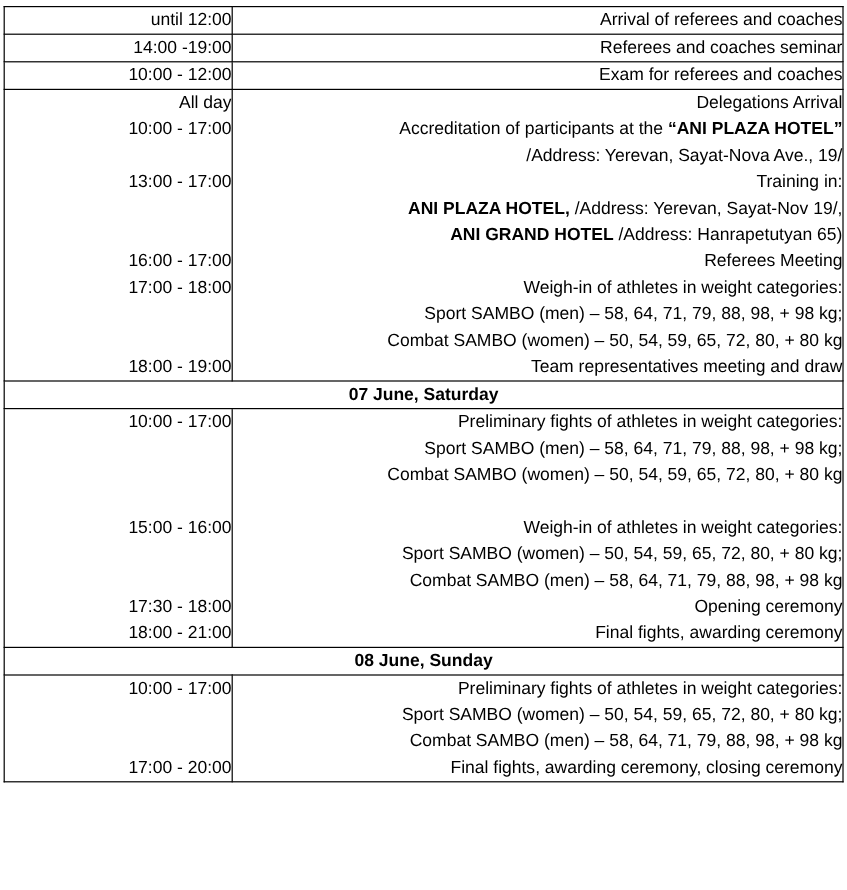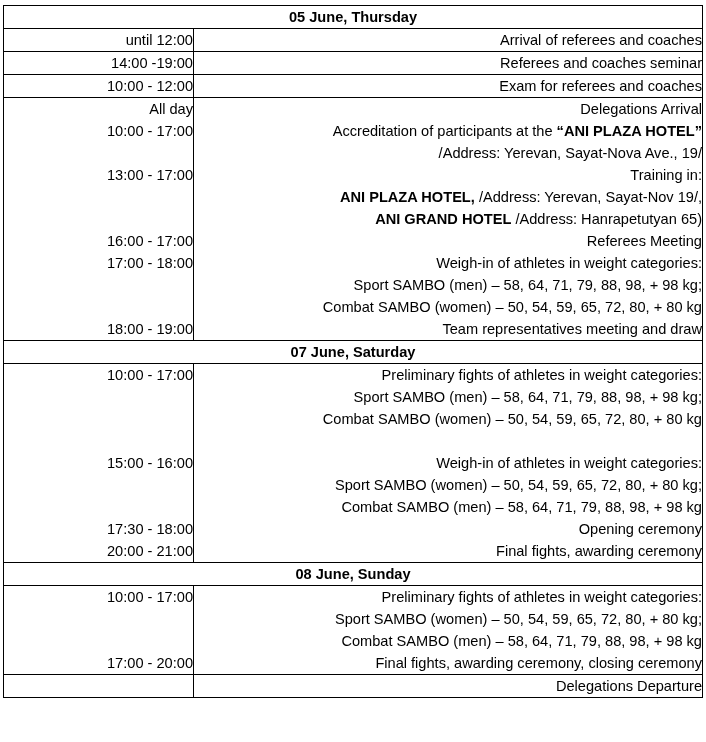--- a/index.html
+++ b/index.html
@@ -18,23 +18,20 @@
 </style>
 </head>
 <body>
 
 <table class="sched">
   <colgroup>
       <col class="c-time">
       <col class="c-event">
     </colgroup>
   <tbody id="sched-body">
-      <tr>
-        <td colspan="2" class="day">05 June, Thursday</td>
-      </tr>
       <tr>
         <td class="time">
           <span class="line">until 12:00</span>
         </td>
         <td class="event">
           <span class="line"><span>Arrival of referees and coaches</span></span>
         </td>
       </tr>
       <tr>
         <td class="time">
@@ -86,21 +83,21 @@
       <tr>
         <td class="time">
           <span class="line">10:00 - 17:00</span>
           <span class="line"></span>
           <span class="line"></span>
           <span class="line"></span>
           <span class="line">15:00 - 16:00</span>
           <span class="line"></span>
           <span class="line"></span>
           <span class="line">17:30 - 18:00</span>
-          <span class="line">20:00 - 21:00</span>
+          <span class="line">18:00 - 21:00</span>
         </td>
         <td class="event">
           <span class="line"><span>Preliminary fights of athletes in weight categories:</span></span>
           <span class="line"><span>Sport SAMBO (men) – 58, 64, 71, 79, 88, 98, + 98 kg;</span></span>
           <span class="line"><span>Combat SAMBO (women) – 50, 54, 59, 65, 72, 80, + 80 kg</span></span>
           <span class="line"></span>
           <span class="line"><span>Weigh-in of athletes in weight categories:</span></span>
           <span class="line"><span>Sport SAMBO (women) – 50, 54, 59, 65, 72, 80, + 80 kg;</span></span>
           <span class="line"><span>Combat SAMBO (men) – 58, 64, 71, 79, 88, 98, + 98 kg</span></span>
           <span class="line"><span>Opening ceremony</span></span>
@@ -117,22 +114,14 @@
           <span class="line"></span>
           <span class="line">17:00 - 20:00</span>
         </td>
         <td class="event">
           <span class="line"><span>Preliminary fights of athletes in weight categories:</span></span>
           <span class="line"><span>Sport SAMBO (women) – 50, 54, 59, 65, 72, 80, + 80 kg;</span></span>
           <span class="line"><span>Combat SAMBO (men) – 58, 64, 71, 79, 88, 98, + 98 kg</span></span>
           <span class="line"><span>Final fights, awarding ceremony, closing ceremony</span></span>
         </td>
       </tr>
-      <tr>
-        <td class="time">
-          <span class="line"></span>
-        </td>
-        <td class="event">
-          <span class="line"><span>Delegations Departure</span></span>
-        </td>
-      </tr>
     </tbody>
 </table>
 
 </body></html>

